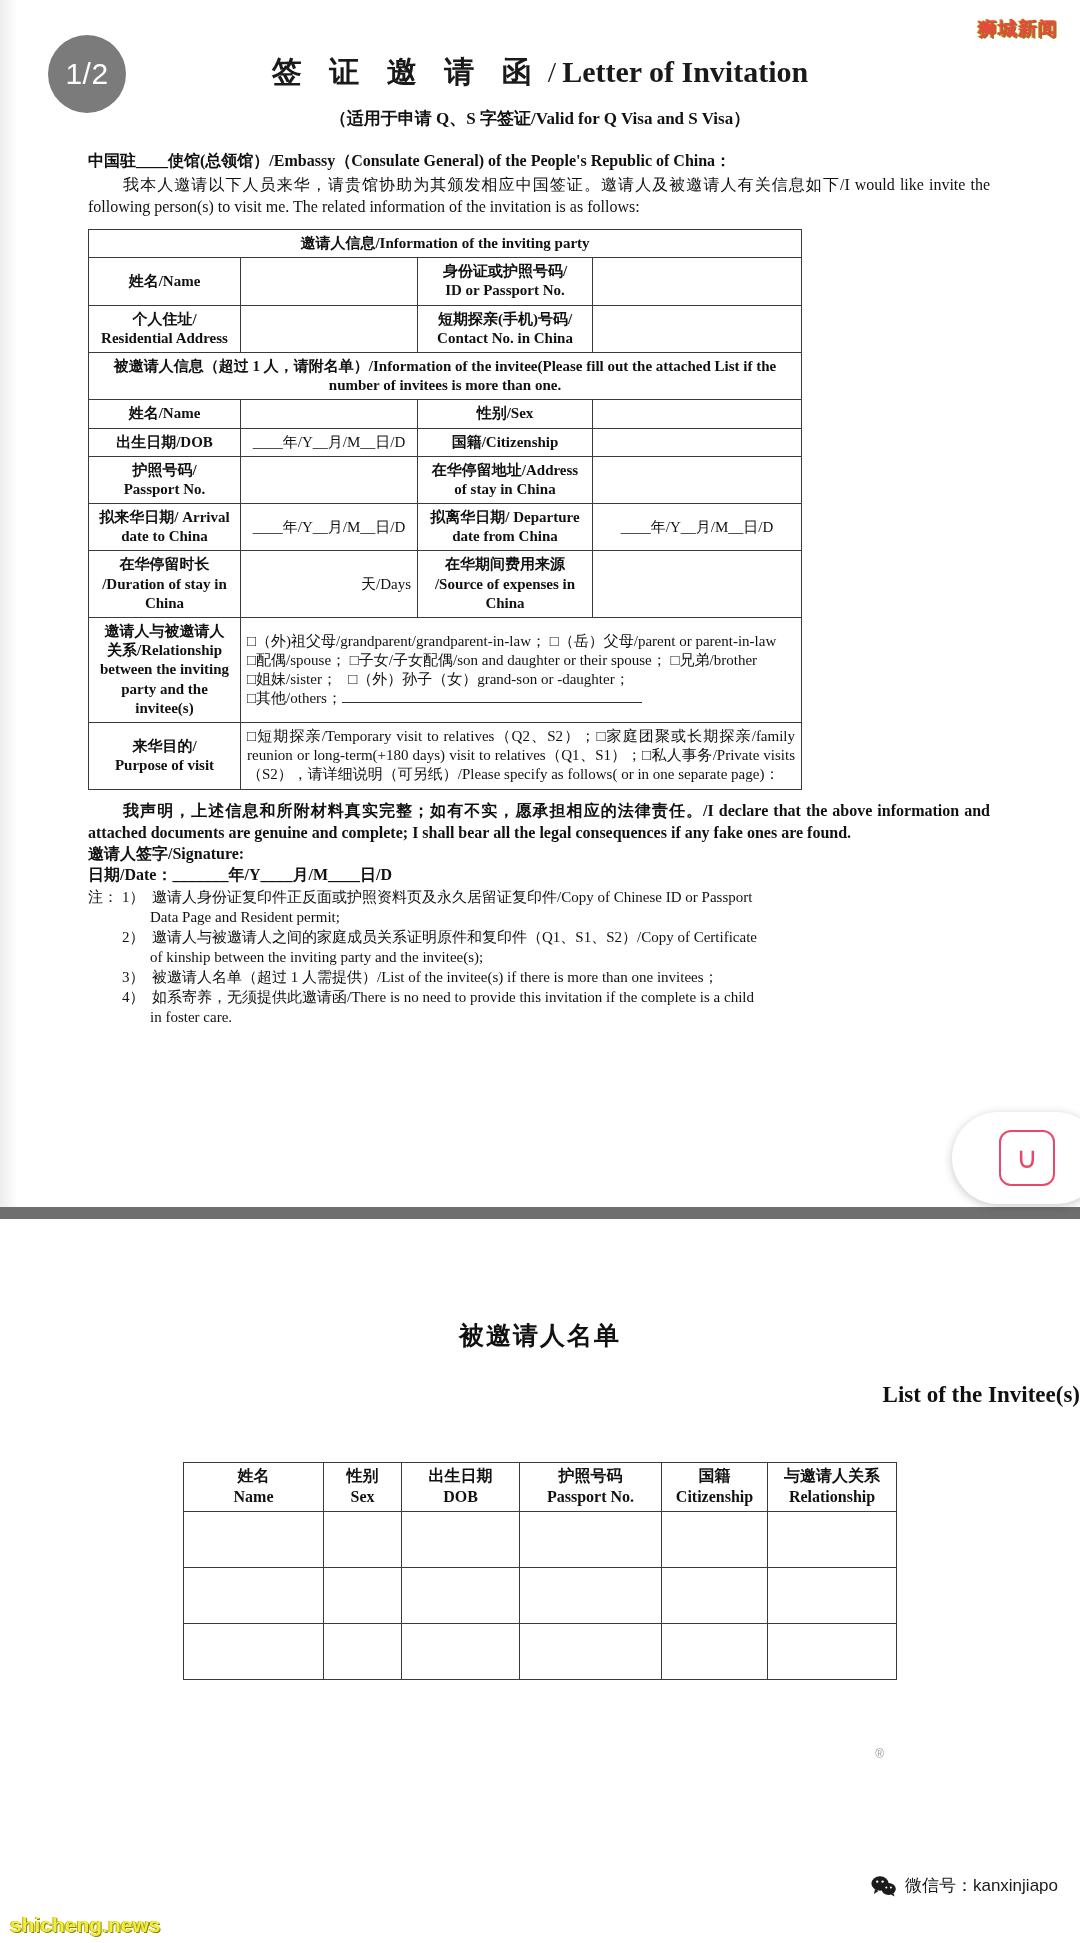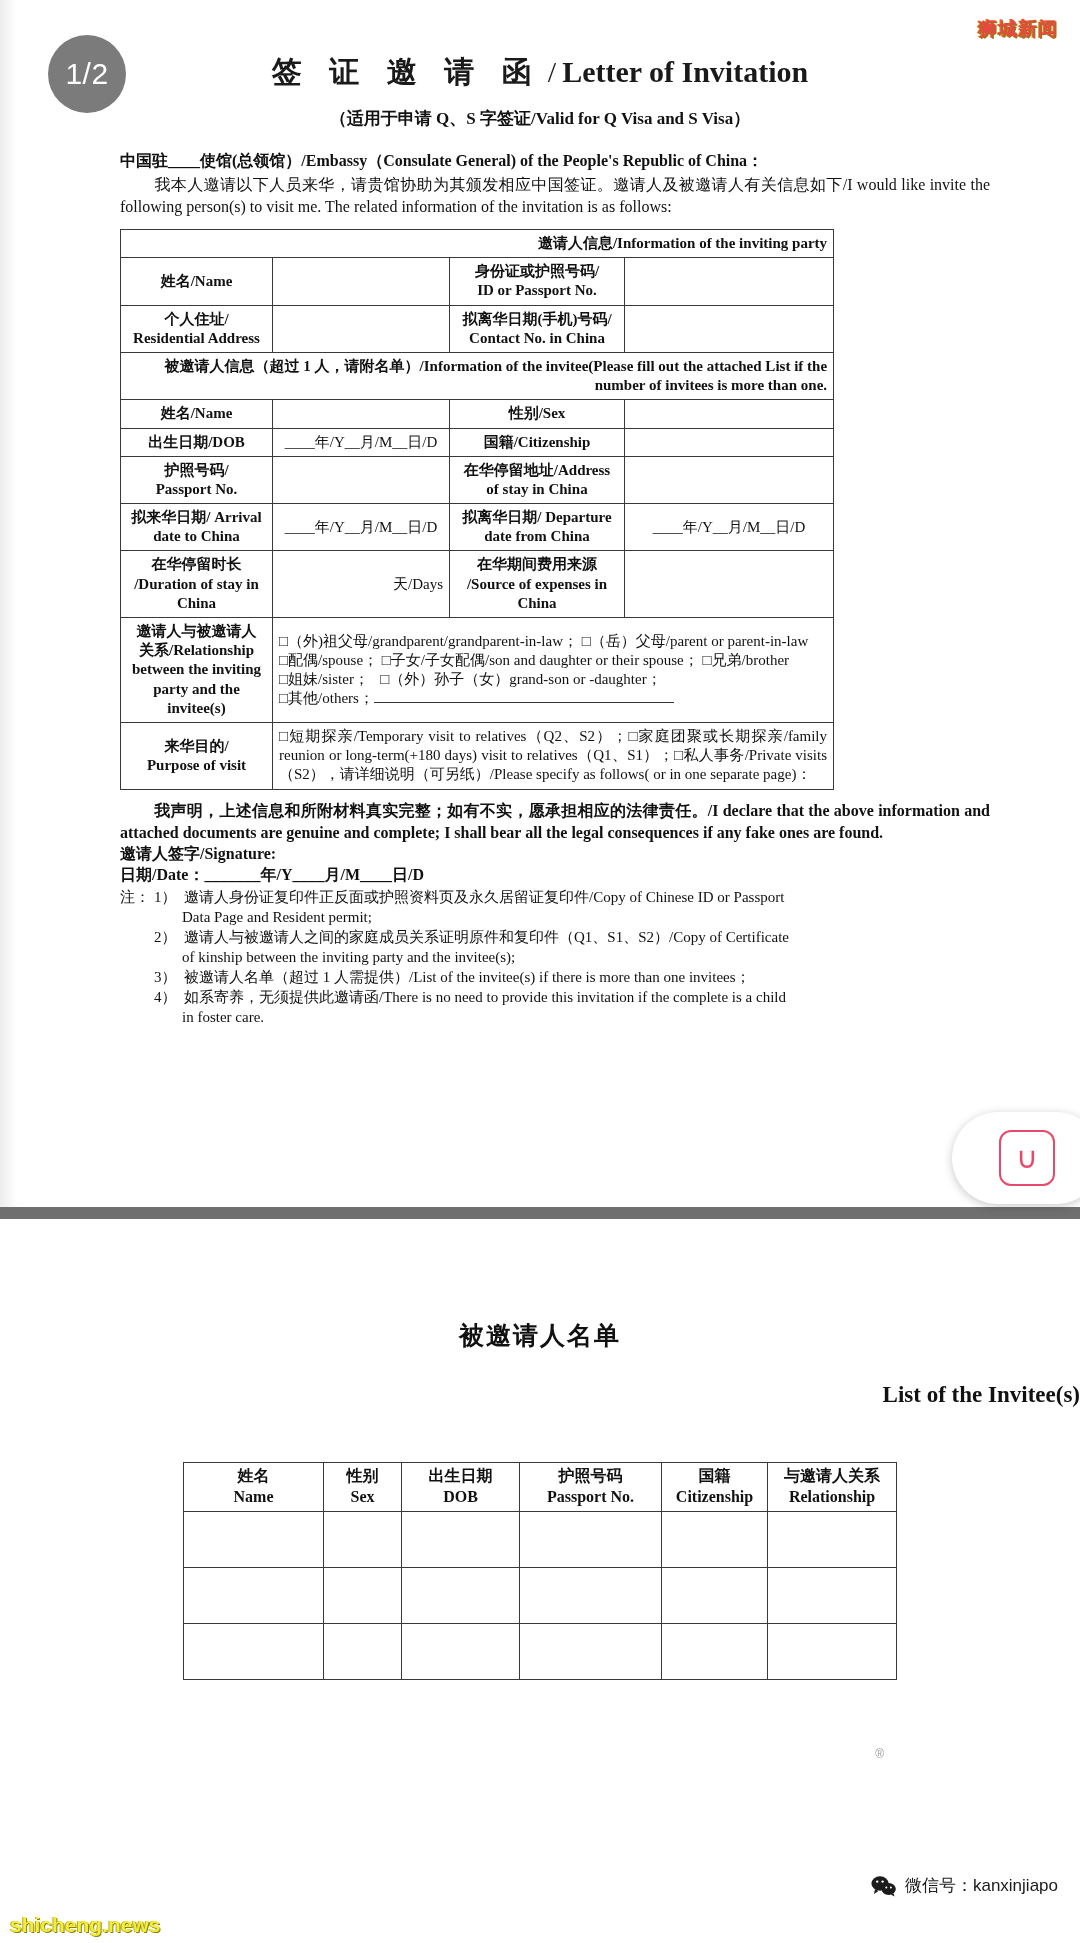--- a/index.html
+++ b/index.html
@@ -63,21 +63,21 @@
   }
   .doc-title .cn { letter-spacing:10px; }
   .doc-title .slash { padding:0 6px; font-weight:400; }
   .doc-sub {
     text-align:center;
     margin:14px 0 0 0;
     font-size:17px; font-weight:bold;
   }
 
   
-  .doc-body { padding:0 90px 0 120px; }
+  .doc-body { padding:0 90px 0 88px; }
   .addressee {
     margin-top:20px;
     font-size:16px; font-weight:bold;
     line-height:1.35;
   }
   .para {
     font-size:16px; line-height:1.42;
     margin-top:2px;
     text-align:justify;
   }
@@ -92,21 +92,21 @@
   }
   table.form td {
     border:1px solid #3a3a3a;
     padding:4px 6px;
     font-size:15px;
     vertical-align:middle;
     line-height:1.28;
   }
   td.section-head {
     font-weight:bold; font-size:16px;
-    padding:7px 8px; text-align:right;margin-top:18px;
+    padding:7px 8px; text-align:center;margin-top:18px;
   }
   td.lbl { text-align:center; font-weight:bold; }
   td.val { text-align:center; }
   td.checks { text-align:left; padding:5px 8px; line-height:1.58; font-size:15px; }
   .cb { font-size:15px; }
   .ul-line { border-bottom:1px solid #333; display:inline-block; min-width:300px; }
 
   
   .declare {
     margin-top:10px;
@@ -253,21 +253,21 @@
         <td class="val"></td>
       </tr>
 
       <tr>
         <td class="lbl">
           <div>个人住址/</div>
           <div>Residential Address</div>
         </td>
         <td class="val"></td>
         <td class="lbl">
-          <div>拟离华日期(手机)号码/</div>
+          <div>短期探亲(手机)号码/</div>
           <div>Contact No. in China</div>
         </td>
         <td class="val"></td>
       </tr>
 
       <tr>
         <td class="section-head" colspan="4">被邀请人信息（超过 1 人，请附名单）/Information of the invitee(Please fill out the attached List if the number of invitees is more than one.</td>
       </tr>
 
       <tr>

